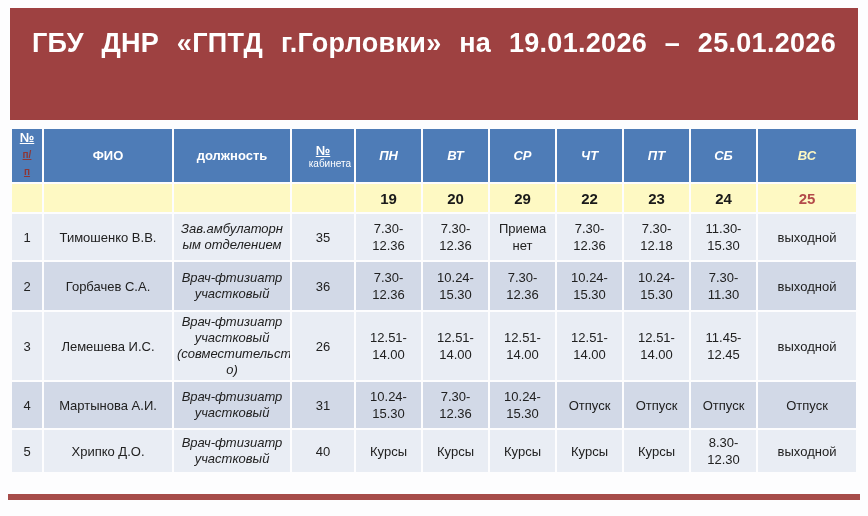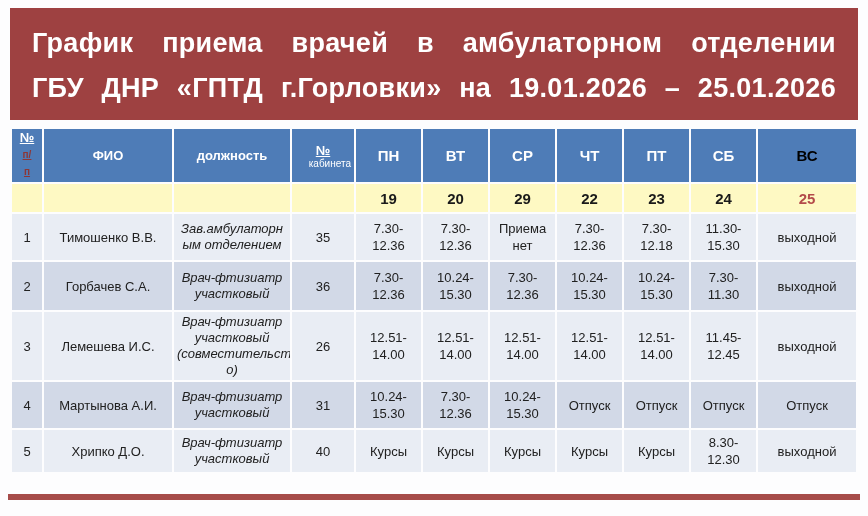--- a/index.html
+++ b/index.html
@@ -33,22 +33,22 @@
   }
   th,td{
     text-align:center;vertical-align:middle;
     padding:2px 3px;box-sizing:border-box;
     overflow:hidden;
   }
   .head-row th{
     background:#4e7cb7;color:#ffffff;
     font-size:13px;font-weight:bold;height:38px;
   }
-  .head-row th.day{font-size:15px;}
-  .head-row th.sunday{color:#000000;}
+  .head-row th.day{font-size:13px;font-style:italic;}
+  .head-row th.sunday{color:#fef9c3;}
   .num-main{display:block;text-decoration:underline;font-size:13px;line-height:14px;}
   .num-sub{
     display:block;font-size:10px;line-height:17px;color:#8d3636;
     width:11px;margin:1px auto 0;word-break:break-all;font-weight:bold;text-decoration:underline;
   }
   .cab-top{display:block;text-decoration:underline;font-size:13px;line-height:15px;}
   .cab-sub{display:block;font-size:10px;line-height:11px;font-weight:normal;text-align:right;}
   .dates-row td{
     background:#fef9c3;height:28px;
     font-weight:bold;font-size:15px;color:#1a1a1a;
@@ -68,21 +68,20 @@
   
   .bottom-bar{
     position:absolute;left:8px;top:494px;width:852px;height:6px;
     background:#a64c4a;
   }
 </style>
 </head>
 <body>
 
 <div class="title-block">
-  <div class="title-line">График приема врачей в амбулаторном отделении</div>
   <div class="title-line">ГБУ ДНР «ГПТД г.Горловки» на 19.01.2026 – 25.01.2026</div>
 </div>
 
 <table class="schedule">
   <colgroup>
     <col style="width:30px">
       <col style="width:128px">
       <col style="width:116px">
       <col style="width:62px">
     <col style="width:65px">

